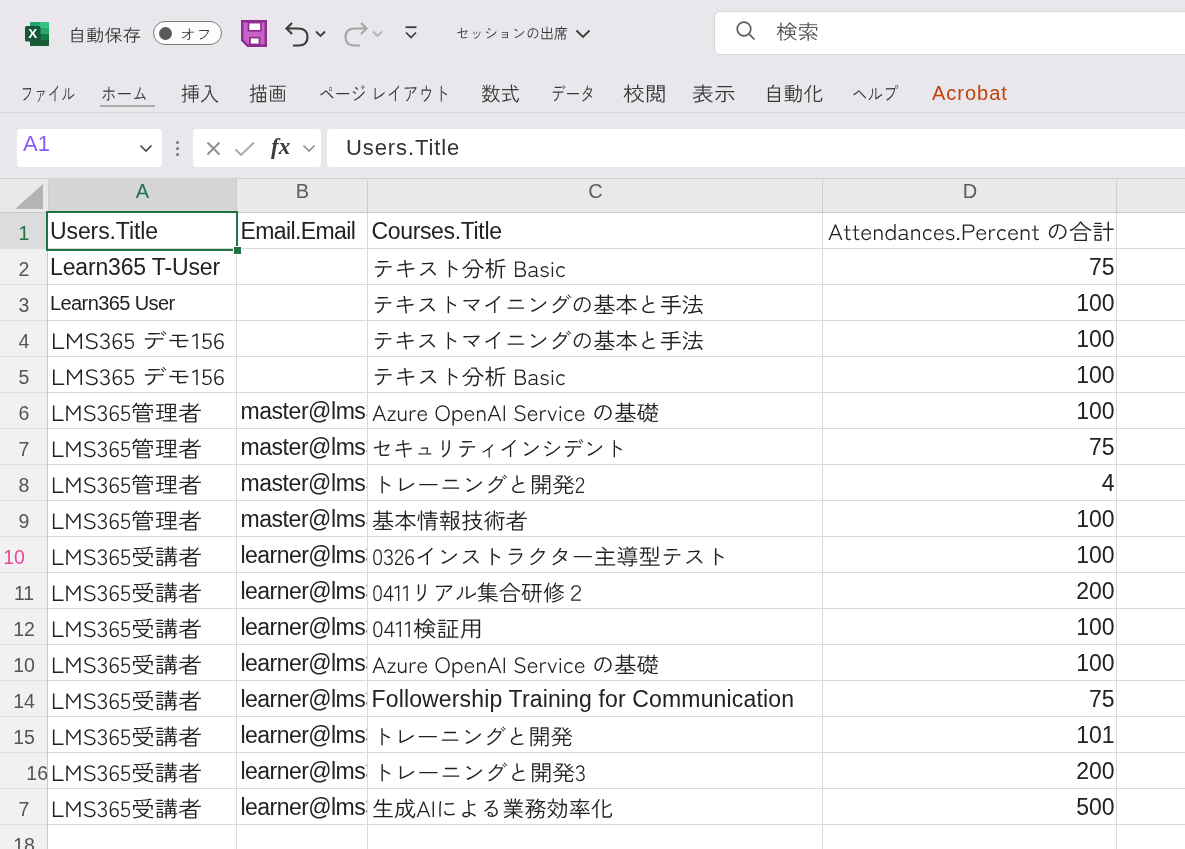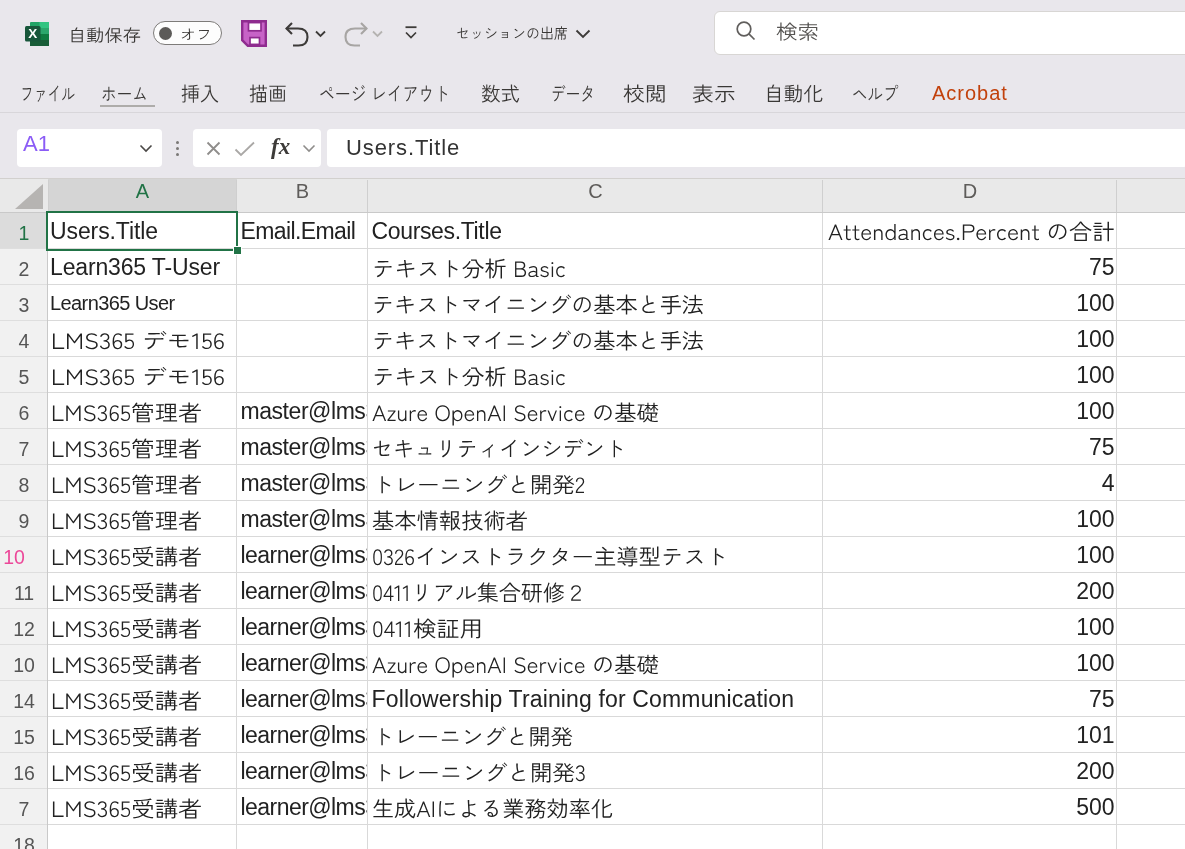--- a/index.html
+++ b/index.html
@@ -189,21 +189,21 @@
 <div style="position:absolute;left:0;top:582px;width:48px;height:22px;text-align:center;font-size:19.5px;line-height:22px;color:#555">11</div>
 <div style="position:absolute;left:0;top:608px;width:47px;height:1px;background:#dedede"></div>
 <div style="position:absolute;left:0;top:618px;width:48px;height:22px;text-align:center;font-size:19.5px;line-height:22px;color:#555">12</div>
 <div style="position:absolute;left:0;top:644px;width:47px;height:1px;background:#dedede"></div>
 <div style="position:absolute;left:0;top:654px;width:48px;height:22px;text-align:center;font-size:19.5px;line-height:22px;color:#555">10</div>
 <div style="position:absolute;left:0;top:680px;width:47px;height:1px;background:#dedede"></div>
 <div style="position:absolute;left:0;top:690px;width:48px;height:22px;text-align:center;font-size:19.5px;line-height:22px;color:#555">14</div>
 <div style="position:absolute;left:0;top:716px;width:47px;height:1px;background:#dedede"></div>
 <div style="position:absolute;left:0;top:726px;width:48px;height:22px;text-align:center;font-size:19.5px;line-height:22px;color:#555">15</div>
 <div style="position:absolute;left:0;top:752px;width:47px;height:1px;background:#dedede"></div>
-<div style="position:absolute;left:0;top:762px;width:48px;height:22px;text-align:center;font-size:19.5px;line-height:22px;color:#555">16</div>
+<div style="position:absolute;left:0;top:762px;width:48px;height:22px;text-align:right;font-size:19.5px;line-height:22px;color:#555">16</div>
 <div style="position:absolute;left:0;top:788px;width:47px;height:1px;background:#dedede"></div>
 <div style="position:absolute;left:0;top:798px;width:48px;height:22px;text-align:center;font-size:19.5px;line-height:22px;color:#555">7</div>
 <div style="position:absolute;left:0;top:824px;width:47px;height:1px;background:#dedede"></div>
 <div style="position:absolute;left:0;top:834px;width:48px;height:22px;text-align:center;font-size:19.5px;line-height:22px;color:#555">18</div>
 
 <div style="position:absolute;left:48px;top:213px;width:1137px;height:636px;background:#fff"></div>
 <div style="position:absolute;left:236px;top:213px;width:1px;height:636px;background:#d9d9d9"></div>
 <div style="position:absolute;left:367px;top:213px;width:1px;height:636px;background:#d9d9d9"></div>
 <div style="position:absolute;left:822px;top:213px;width:1px;height:636px;background:#d9d9d9"></div>
 <div style="position:absolute;left:1116px;top:213px;width:1px;height:636px;background:#d9d9d9"></div>

